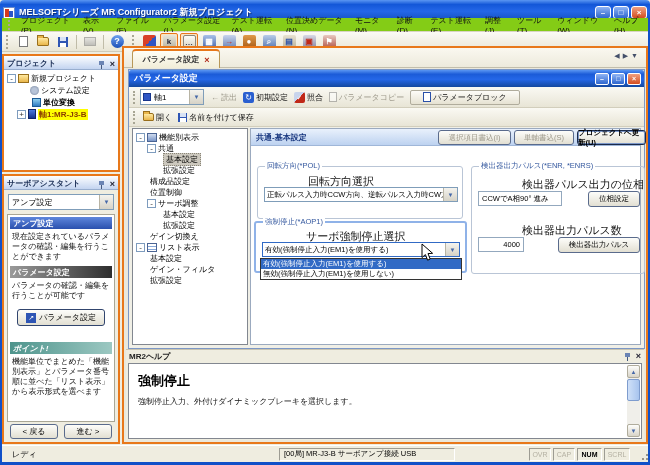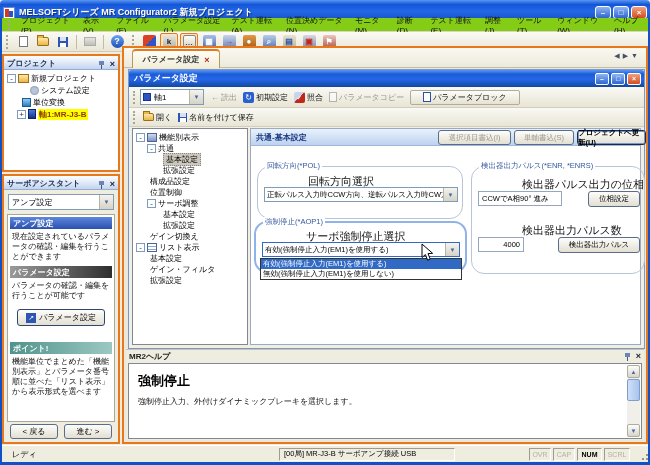--- a/index.html
+++ b/index.html
@@ -111,21 +111,21 @@
   .ti-grid{background:linear-gradient(180deg,#D0DCF0,#7A96C8);border:1px solid #4A6494;width:10px;height:9px;}
   .ti-list{background:repeating-linear-gradient(180deg,#fff 0 2px,#88A8D8 2px 3px);border:1px solid #4A6494;width:10px;height:9px;}
 
   .rpanel{position:absolute;left:121px;top:58px;right:3px;bottom:3px;background:#fff;border:1px solid #9BAABF;overflow:visible;}
   .secthead{position:absolute;left:0;top:0;right:0;height:17px;
     background:linear-gradient(180deg,#E9F1FC,#BDD2F0);border-bottom:1px solid #9FB6D8;
     display:flex;align-items:center;padding:0 5px;color:#16357E;font-weight:bold;}
   .shbtn{position:absolute;top:1px;height:15px;font-size:7.5px;display:flex;align-items:center;justify-content:center;}
   .shbtn.disabled{color:#9C988A;}
   .shbtn.primary{border:1px solid #1A2A4A;box-shadow:0 0 0 1px #7A96C8 inset;font-weight:bold;}
-  .group{position:absolute;border:1px solid #B9C5D6;border-radius:13px;}
+  .group{position:absolute;border:1px solid #B9C5D6;border-radius:3px;}
   .group .legend{position:absolute;top:-6px;left:7px;background:#fff;padding:0 2px;color:#33579E;font-size:7.5px;}
   .group .lbl{position:absolute;color:#111;font-size:11px;white-space:nowrap;margin-left:44px;}
   .selectbox{position:absolute;height:15px;background:#fff;border:1px solid #7F9DB9;display:flex;align-items:center;
     font-size:7.5px;padding-left:2px;}
   .selectbox .val{flex:1;white-space:nowrap;overflow:hidden;}
   .ddlist{position:absolute;background:#fff;border:1px solid #333;z-index:20;}
   .ddlist .opt{height:10px;line-height:10px;font-size:7.5px;padding:0 2px;white-space:nowrap;overflow:hidden;}
   .ddlist .opt.selhl{background:#316AC5;color:#fff;}
   .field{position:absolute;height:15px;background:#fff;border:1px solid #93A8BE;font-size:7.5px;
     display:flex;align-items:center;padding:0 3px;}
@@ -253,21 +253,21 @@
     <div class="treebody">
       <div class="trow" style="padding-left:3px;">
         <span class="exp">-</span>
         <span class="ticon ti-folder"></span>
         <span>新規プロジェクト</span>
       </div>
       <div class="trow" style="padding-left:26px;">
         <span class="ticon ti-gear"></span>
         <span>システム設定</span>
       </div>
-      <div class="trow" style="padding-left:18px;">
+      <div class="trow" style="padding-left:28px;font-weight:bold;">
         <span class="ticon ti-unit"></span>
         <span>単位変換</span>
       </div>
       <div class="trow" style="padding-left:13px;">
         <span class="exp">+</span>
         <span class="ticon ti-axis"></span>
         <span class="hl-yellow">軸1:MR-J3-B</span>
       </div>
     </div>
   </div>
@@ -285,21 +285,21 @@
     </div>
     <div class="asst-box">
       <div class="bar blue nowrap">アンプ設定</div>
       <div class="asst-text">現在設定されているパラメータの確認・編集を行うことができます</div>
       <div class="bar dark nowrap">パラメータ設定</div>
       <div class="asst-text">パラメータの確認・編集を行うことが可能です</div>
       <div class="xpbtn asst-btn">
         <span class="ic">↗</span>
         <span>パラメータ設定</span>
       </div>
-      <div class="bar teal nowrap" style="margin-top:16px;">ポイント!</div>
+      <div class="bar teal nowrap" style="margin-top:16px;font-style:italic;">ポイント!</div>
       <div class="asst-text">機能単位でまとめた「機能別表示」とパラメータ番号順に並べた「リスト表示」から表示形式を選べます</div>
     </div>
     <div class="xpbtn navbtn" style="left:6px;">&lt; 戻る</div>
     <div class="xpbtn navbtn" style="left:60px;">進む &gt;</div>
   </div>
 
   <div class="abs mainarea">
     <div class="tabbar">
       <div class="doctab">
         <span>パラメータ設定</span>

